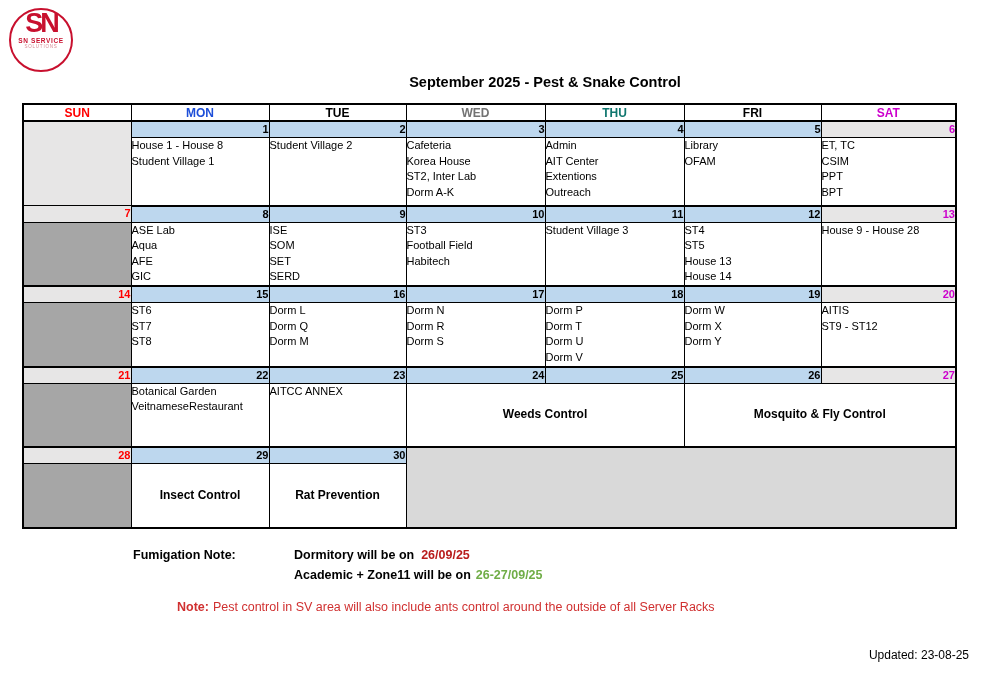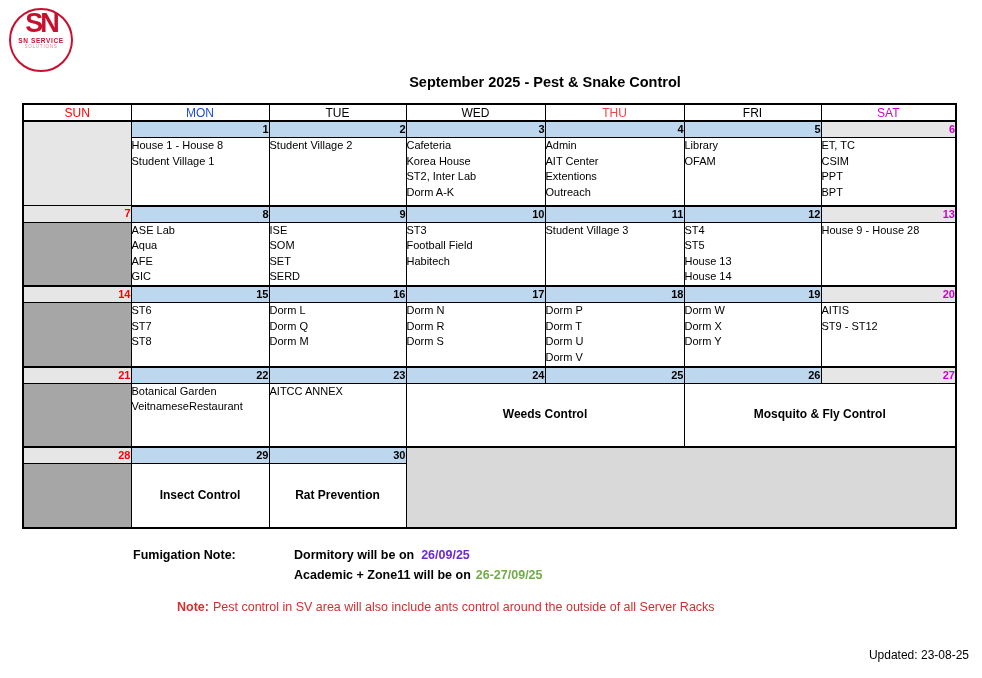--- a/index.html
+++ b/index.html
@@ -28,21 +28,21 @@
     position:absolute;left:108px;top:74px;width:874px;text-align:center;
     font-weight:bold;font-size:14.5px;
   }
   
   table.cal{
     position:absolute;left:22px;top:103px;border-collapse:collapse;table-layout:fixed;
     border:2px solid #000;
   }
   table.cal th, table.cal td{border:1px solid #000;padding:0;overflow:hidden;box-sizing:border-box;}
   table.cal th{
-    font-size:12px;font-weight:normal;height:17px;vertical-align:middle;text-align:center;
+    font-size:12px;font-weight:bold;height:17px;vertical-align:middle;text-align:center;
     background:#ffffff;border-bottom:2px solid #000;
   }
   tr.date-row td{height:16px;}
   .date-cell{
     text-align:right;font-weight:bold;font-size:11px;line-height:15px;
     padding-right:3px;vertical-align:middle;
   }
   .kind-weekday{background:#BDD7EE;color:#000;}
   .kind-sun{background:#E7E6E6;color:#FF0000;}
   .kind-sat{background:#E7E6E6;color:#CC00CC;}
@@ -55,21 +55,21 @@
   .sun-blank{background:#E7E6E6;}
   .sun-dark{background:#A6A6A6;}
   .gray-merged{background:#D9D9D9;}
   .center-bold{text-align:center;vertical-align:middle !important;font-weight:bold;font-size:12px;}
   
   .fumigation{
     position:absolute;left:133px;top:545px;display:flex;
     font-size:12.5px;font-weight:bold;line-height:20px;gap:21px;
   }
   .fumigation-label{width:140px;}
-  .fum-date-blue{color:#6d28d9;margin-left:7px;}
+  .fum-date-blue{color:#b91c1c;margin-left:7px;}
   .fum-date-green{color:#70AD47;margin-left:5px;}
   .red-note{
     position:absolute;left:133px;top:600px;font-size:12.5px;color:#D03030;padding-left:44px;
   }
   .red-note b{margin-right:4px;}
   .updated{
     position:absolute;right:13px;top:648px;font-size:12px;
   }
 </style>
 </head>
@@ -94,22 +94,22 @@
       <col style="width: 139px;">
       <col style="width: 139px;">
       <col style="width: 137px;">
       <col style="width: 135px;">
     </colgroup>
   <thead>
       <tr id="cal-header-row">
         <th style="color: rgb(255, 0, 0);">SUN</th>
         <th style="color: #1d4ed8;">MON</th>
         <th style="color: rgb(0, 0, 0);">TUE</th>
-        <th style="color: #000000;">WED</th>
-        <th style="color: #ef4444; text-align: center;">THU</th>
+        <th style="color: #737373;">WED</th>
+        <th style="color: #0f766e; text-align: center;">THU</th>
         <th style="color: rgb(0, 0, 0);">FRI</th>
         <th style="color: rgb(204, 0, 204); margin-left: 48px;">SAT</th>
       </tr>
     </thead>
   <tbody id="cal-body">
       <tr class="date-row">
         <td rowspan="2" class="sun-blank"></td>
         <td class="date-cell kind-weekday">1</td>
         <td class="date-cell kind-weekday">2</td>
         <td class="date-cell kind-weekday">3</td>

